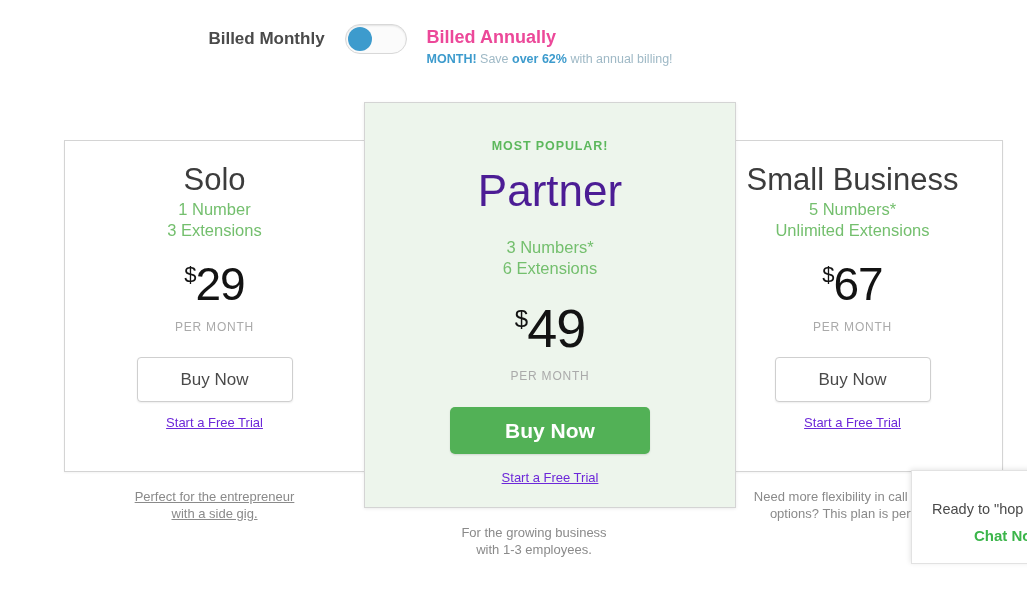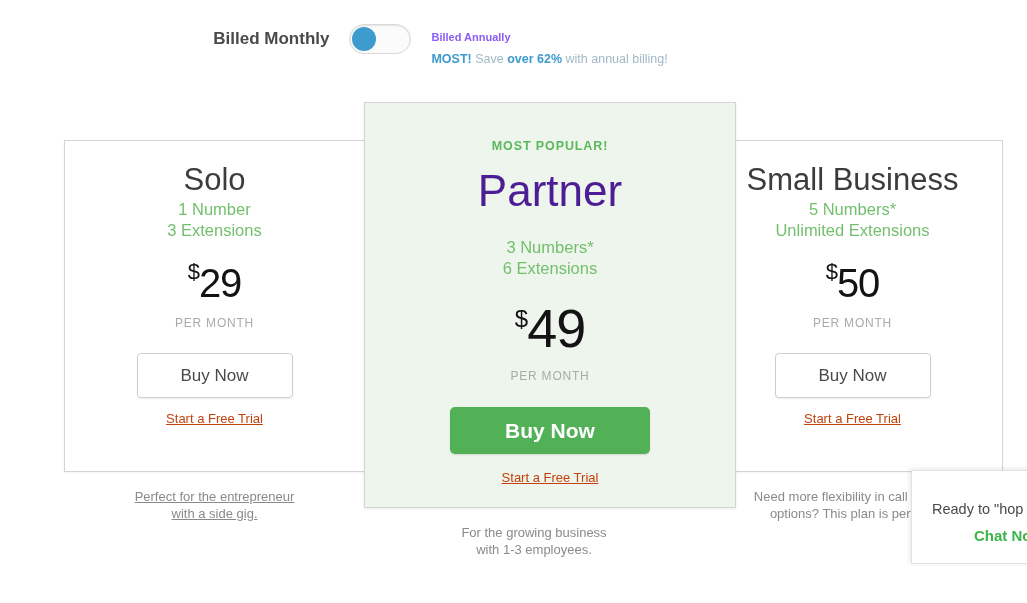--- a/index.html
+++ b/index.html
@@ -57,23 +57,23 @@
     height: 24px;
     border-radius: 50%;
     background: #3d9bcd;
   }
   .billing-right {
     display: flex;
     flex-direction: column;
     align-items: flex-start;
   }
   .billing-label-annually {
-    font-size: 11px;
-    font-weight: bold;
-    color: #8b5cf6;
+    font-size: 18px;
+    font-weight: bold;
+    color: #ec4899;
     line-height: 26px;
     white-space: nowrap;
   }
   .promo-line {
     font-size: 12.5px;
     color: #3d9bcd;
     line-height: 16px;
     white-space: nowrap;
     margin-top: 1px;
   }
@@ -144,21 +144,21 @@
     color: #131313;
     margin-top: 20px;
   }
   .card-featured .price-row { margin-top: 22px; }
   .price-currency {
     font-size: 22px;
     vertical-align: 18px;
     letter-spacing: -1px;
   }
   .price-amount {
-    font-size: 40px;
+    font-size: 46px;
     letter-spacing: -1px;
   }
   .card-featured .price-currency {
     font-size: 24px;
     vertical-align: 20px;
   }
   .card-featured .price-amount { font-size: 54px; }
 
   .per-month {
     font-size: 12px;
@@ -195,21 +195,21 @@
     color: #ffffff;
     font-size: 21px;
     font-weight: bold;
     box-shadow: 0 1px 2px rgba(0,0,0,0.12);
     margin-top: 24px;
   }
 
   .trial-link {
     display: inline-block;
     font-size: 13px;
-    color: #c2410c;
+    color: #6d28d9;
     text-decoration: underline;
     margin-top: 13px;
     cursor: pointer;
   }
   .card-featured .trial-link { margin-top: 16px; }
 
   
   .caption {
     position: absolute;
     font-size: 13px;
@@ -262,21 +262,21 @@
   <div class="billing-inner">
     <div class="billing-label-monthly">Billed Monthly</div>
 
     <div class="toggle-switch">
       <div class="toggle-knob"></div>
     </div>
 
     <div class="billing-right">
       <div class="billing-label-annually">Billed Annually</div>
       <div class="promo-line">
-        <span class="promo-strong">MOST!</span><span class="promo-soft"> Save </span><span class="promo-strong">over 62%</span><span class="promo-soft"> with annual billing!</span>
+        <span class="promo-strong">MONTH!</span><span class="promo-soft"> Save </span><span class="promo-strong">over 62%</span><span class="promo-soft"> with annual billing!</span>
       </div>
     </div>
   </div>
 </div>
 
 <div class="card card-side" id="card-solo">
   <div class="plan-name">Solo</div>
   <div class="plan-features">
     <div>1 Number</div>
     <div>3 Extensions</div>
@@ -294,21 +294,21 @@
   <div>with a side gig.</div>
 </div>
 
 <div class="card card-side" id="card-small">
   <div class="plan-name">Small Business</div>
   <div class="plan-features">
     <div>5 Numbers*</div>
     <div>Unlimited Extensions</div>
   </div>
   <div class="price-row">
-    <span class="price-currency">$</span><span class="price-amount">50</span>
+    <span class="price-currency">$</span><span class="price-amount">67</span>
   </div>
   <div class="per-month">PER MONTH</div>
   <div class="buy-button buy-button-outline">Buy Now</div>
   <div><a class="trial-link">Start a Free Trial</a></div>
 </div>
 
 <div class="caption" id="caption-small">
   <div>Need more flexibility in call routing</div>
   <div>options? This plan is perfect.</div>
 </div>

